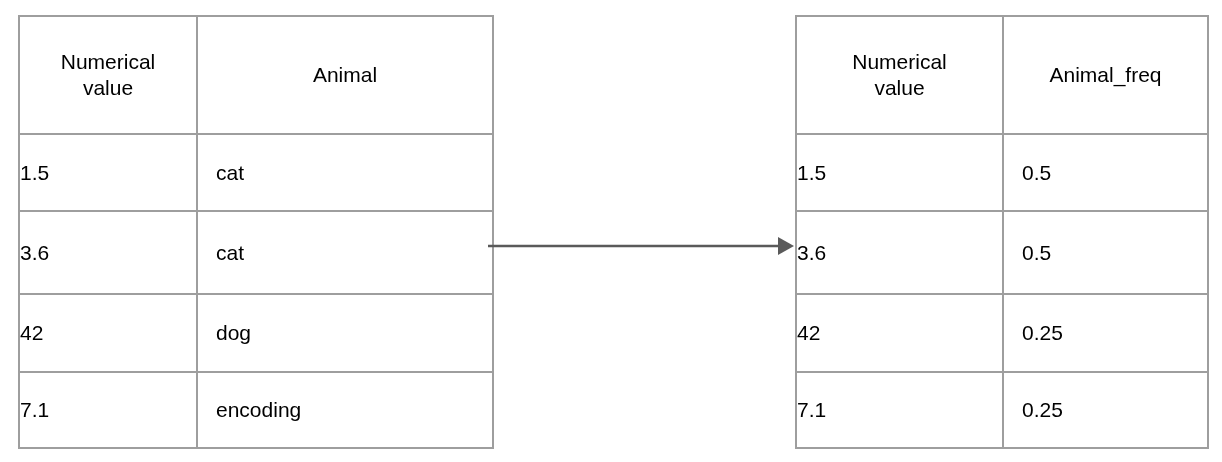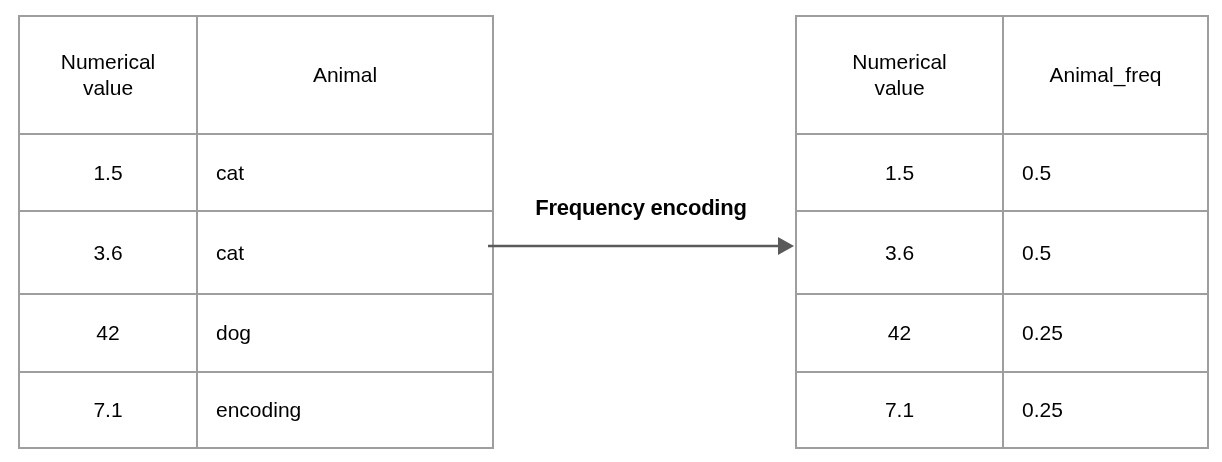--- a/index.html
+++ b/index.html
@@ -42,21 +42,20 @@
     height: 116px;
     text-align: center;
     vertical-align: middle;
     line-height: 1.22;
   }
   .data-table td {
     vertical-align: middle;
   }
 
   .cell-num {
-    text-align: center;
   }
   .cell-text {
     text-align: left;
     padding-left: 18px !important;
   }
 
   
   #table-source {
     left: 18px;
     top: 15px;
@@ -137,21 +136,20 @@
         <td class="cell-num">42</td>
         <td class="cell-text">dog</td>
       </tr>
       <tr class="row-4">
         <td class="cell-num">7.1</td>
         <td class="cell-text">encoding</td>
       </tr>
     </tbody>
   </table>
 
-  <div class="transform-label">Frequency encoding</div>
 
   <svg class="transform-arrow" viewBox="0 0 312 36" width="312" height="36" xmlns="http://www.w3.org/2000/svg">
     <line x1="2" y1="18" x2="292" y2="18" stroke="#5a5a5a" stroke-width="2.5"></line>
     <polygon points="292,9 308,18 292,27" fill="#5a5a5a"></polygon>
   </svg>
 
   <table class="data-table" id="table-result">
     <colgroup>
       <col class="col-a">
       <col class="col-b">

